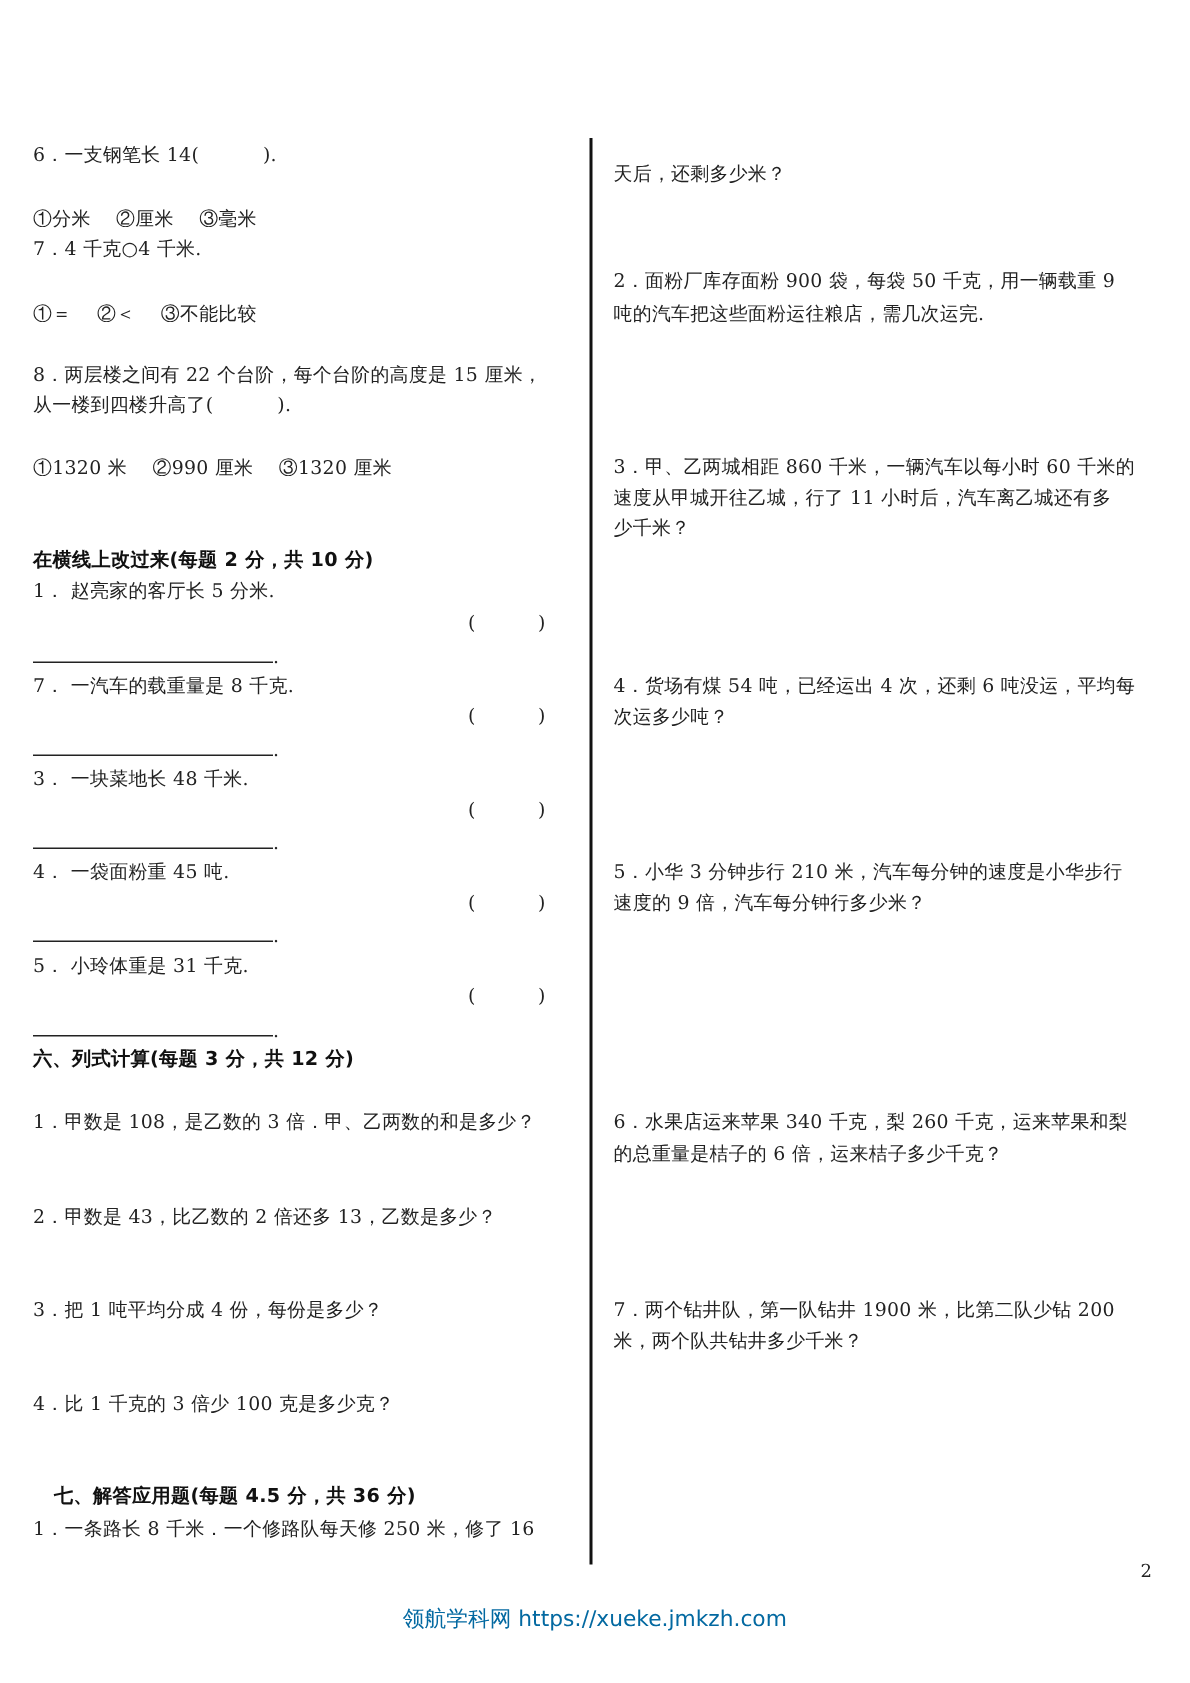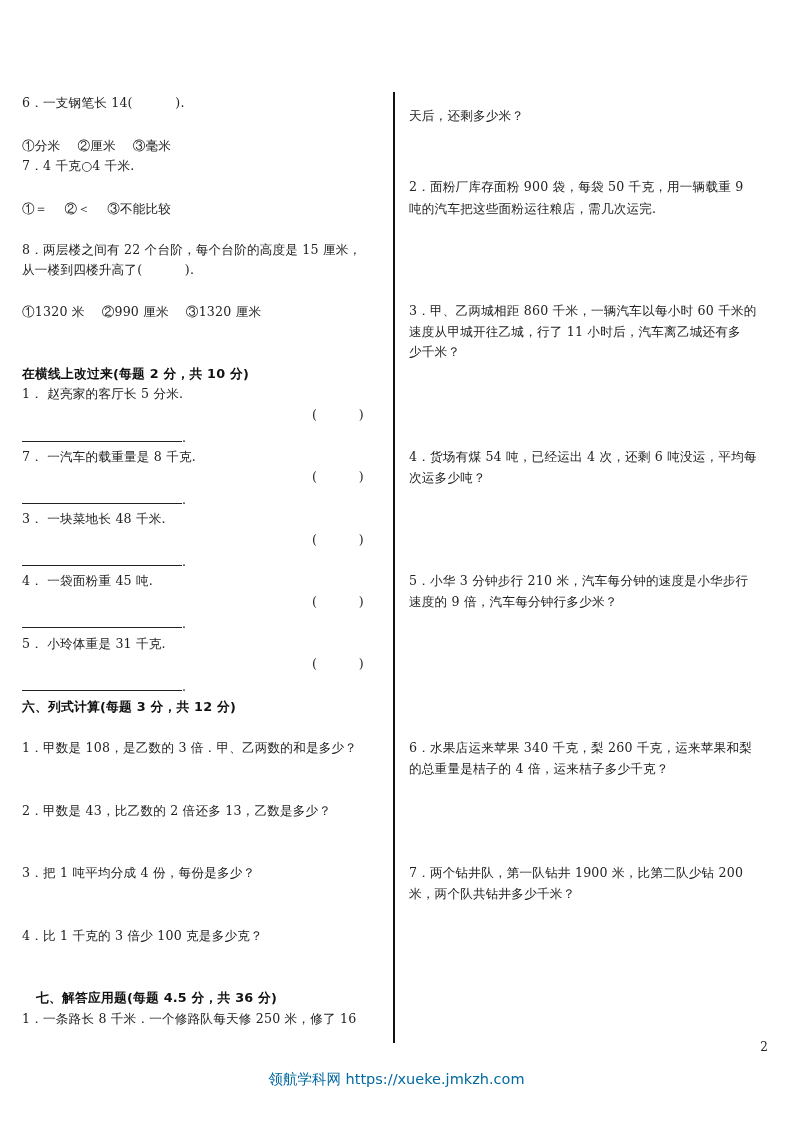--- a/index.html
+++ b/index.html
@@ -71,20 +71,20 @@
   <div class="t" style="left:409px;top:322px;">速度从甲城开往乙城，行了 11 小时后，汽车离乙城还有多</div>
   <div class="t" style="left:409px;top:342px;">少千米？</div>
 
   <div class="t" style="left:409px;top:447px;">4．货场有煤 54 吨，已经运出 4 次，还剩 6 吨没运，平均每</div>
   <div class="t" style="left:409px;top:468px;">次运多少吨？</div>
 
   <div class="t" style="left:409px;top:571px;">5．小华 3 分钟步行 210 米，汽车每分钟的速度是小华步行</div>
   <div class="t" style="left:409px;top:592px;">速度的 9 倍，汽车每分钟行多少米？</div>
 
   <div class="t" style="left:409px;top:738px;">6．水果店运来苹果 340 千克，梨 260 千克，运来苹果和梨</div>
-  <div class="t" style="left:409px;top:759px;">的总重量是桔子的 4 倍，运来桔子多少千克？</div>
+  <div class="t" style="left:409px;top:759px;">的总重量是桔子的 6 倍，运来桔子多少千克？</div>
 
   <div class="t" style="left:409px;top:863px;">7．两个钻井队，第一队钻井 1900 米，比第二队少钻 200</div>
   <div class="t" style="left:409px;top:884px;">米，两个队共钻井多少千米？</div>
 
   <div class="pagenum">2</div>
   <div class="footer">领航学科网 https://xueke.jmkzh.com</div>
 </div>
 
 </body></html>

